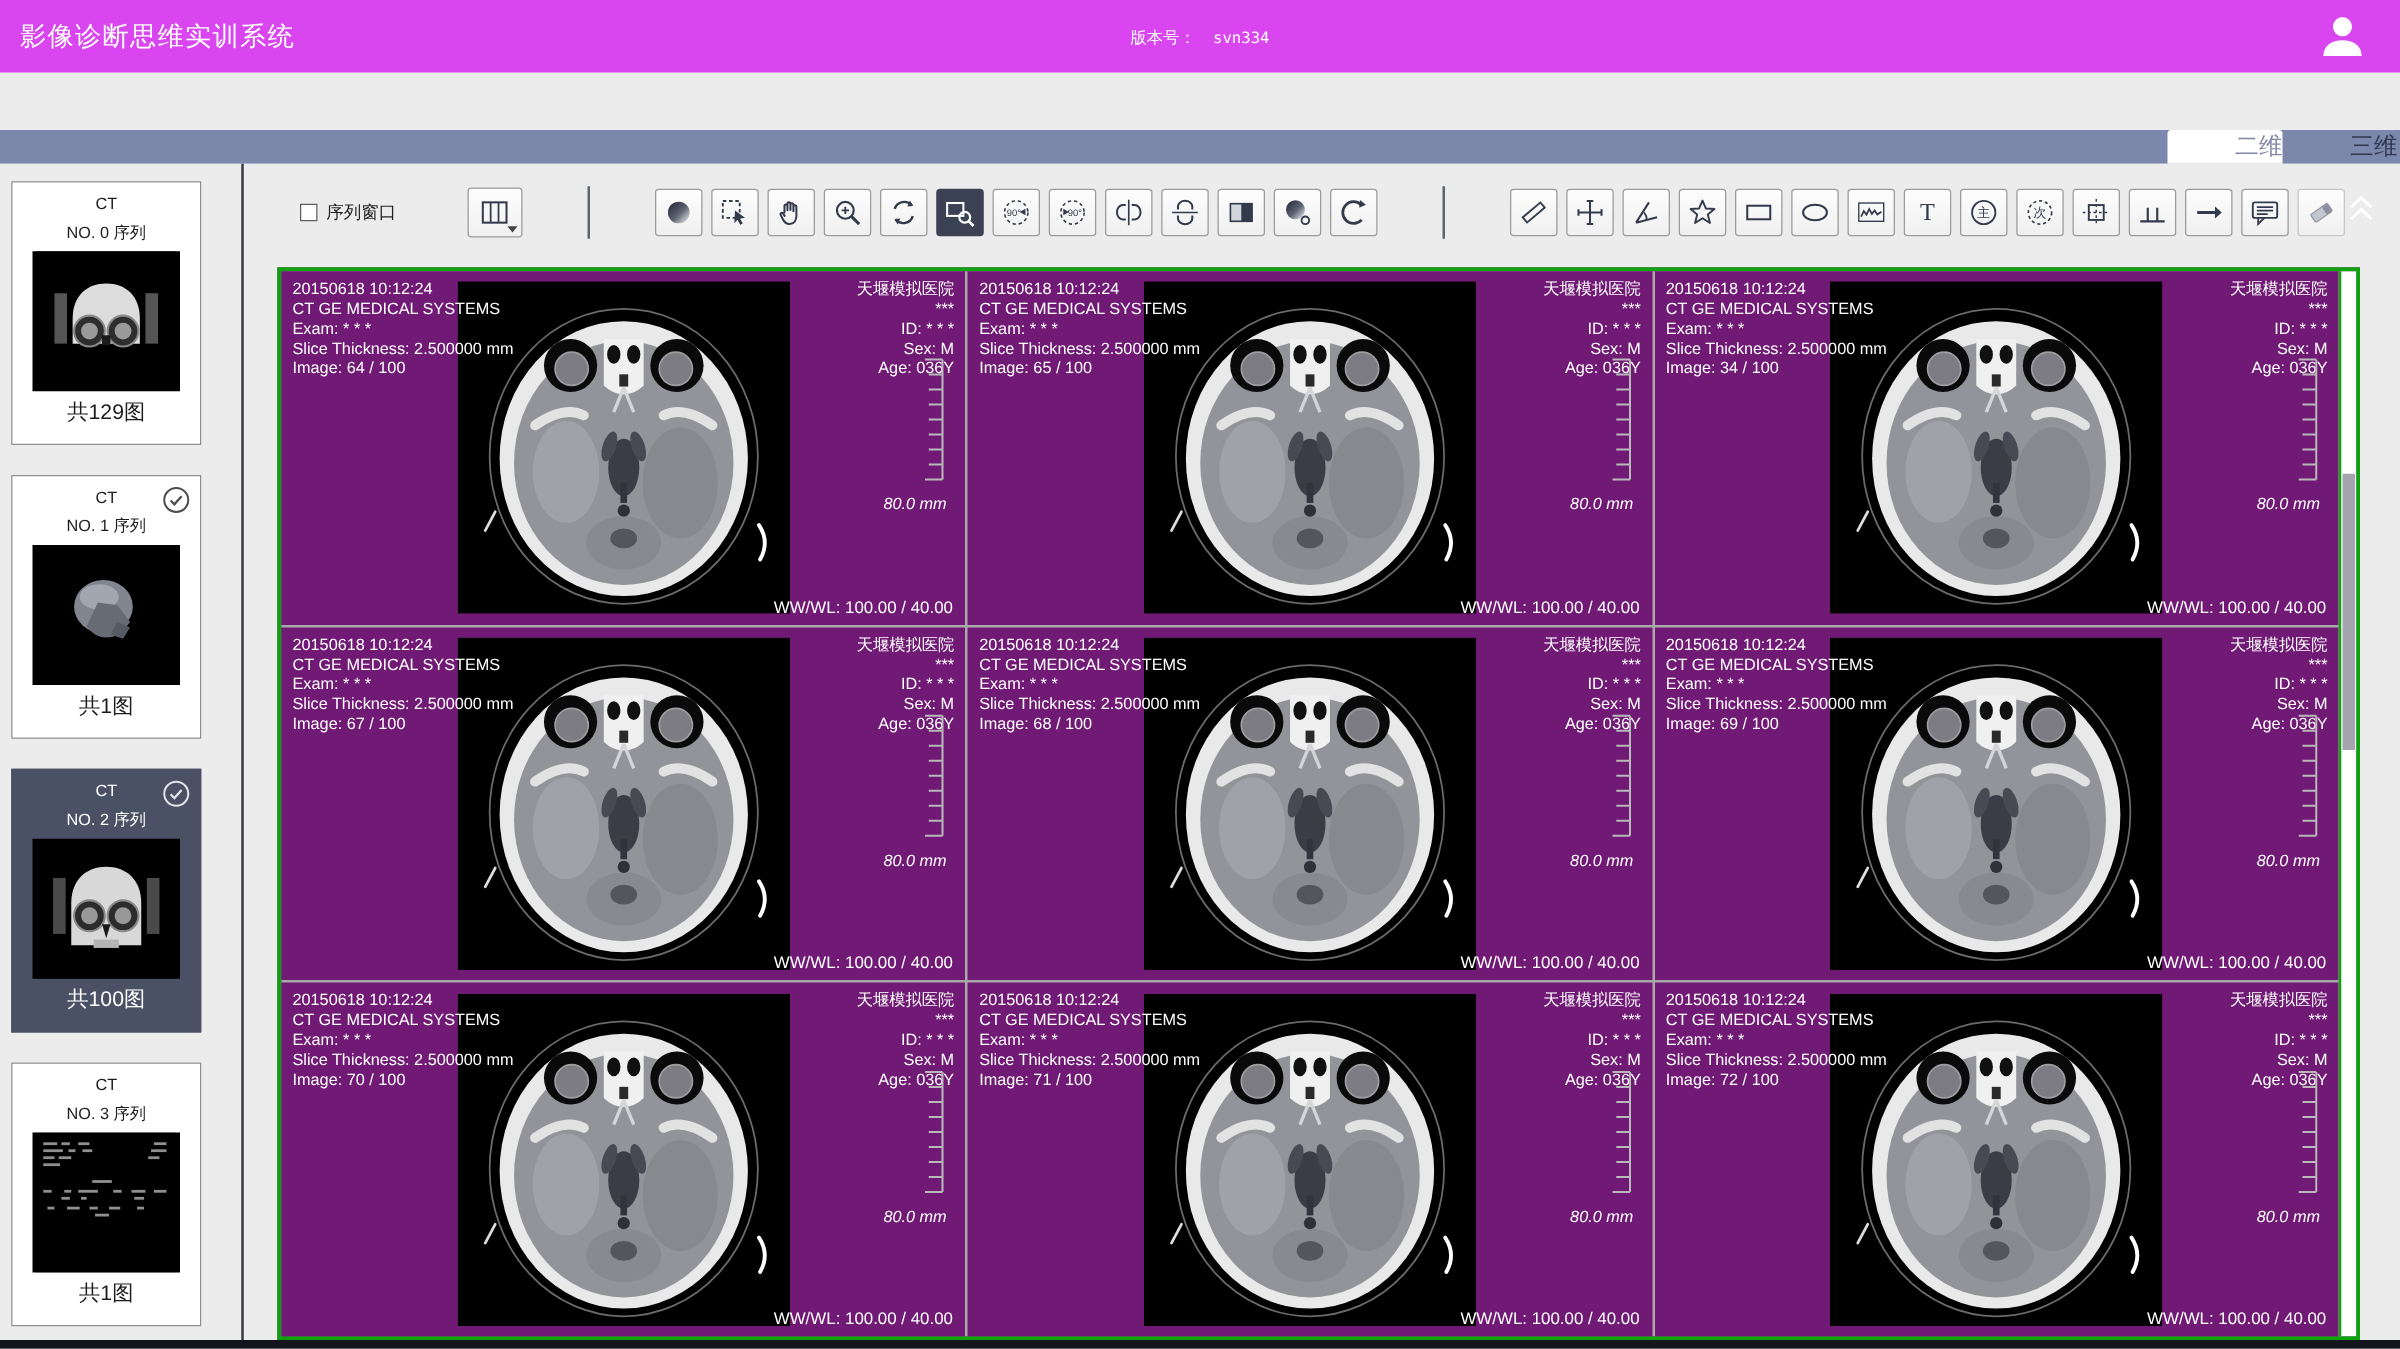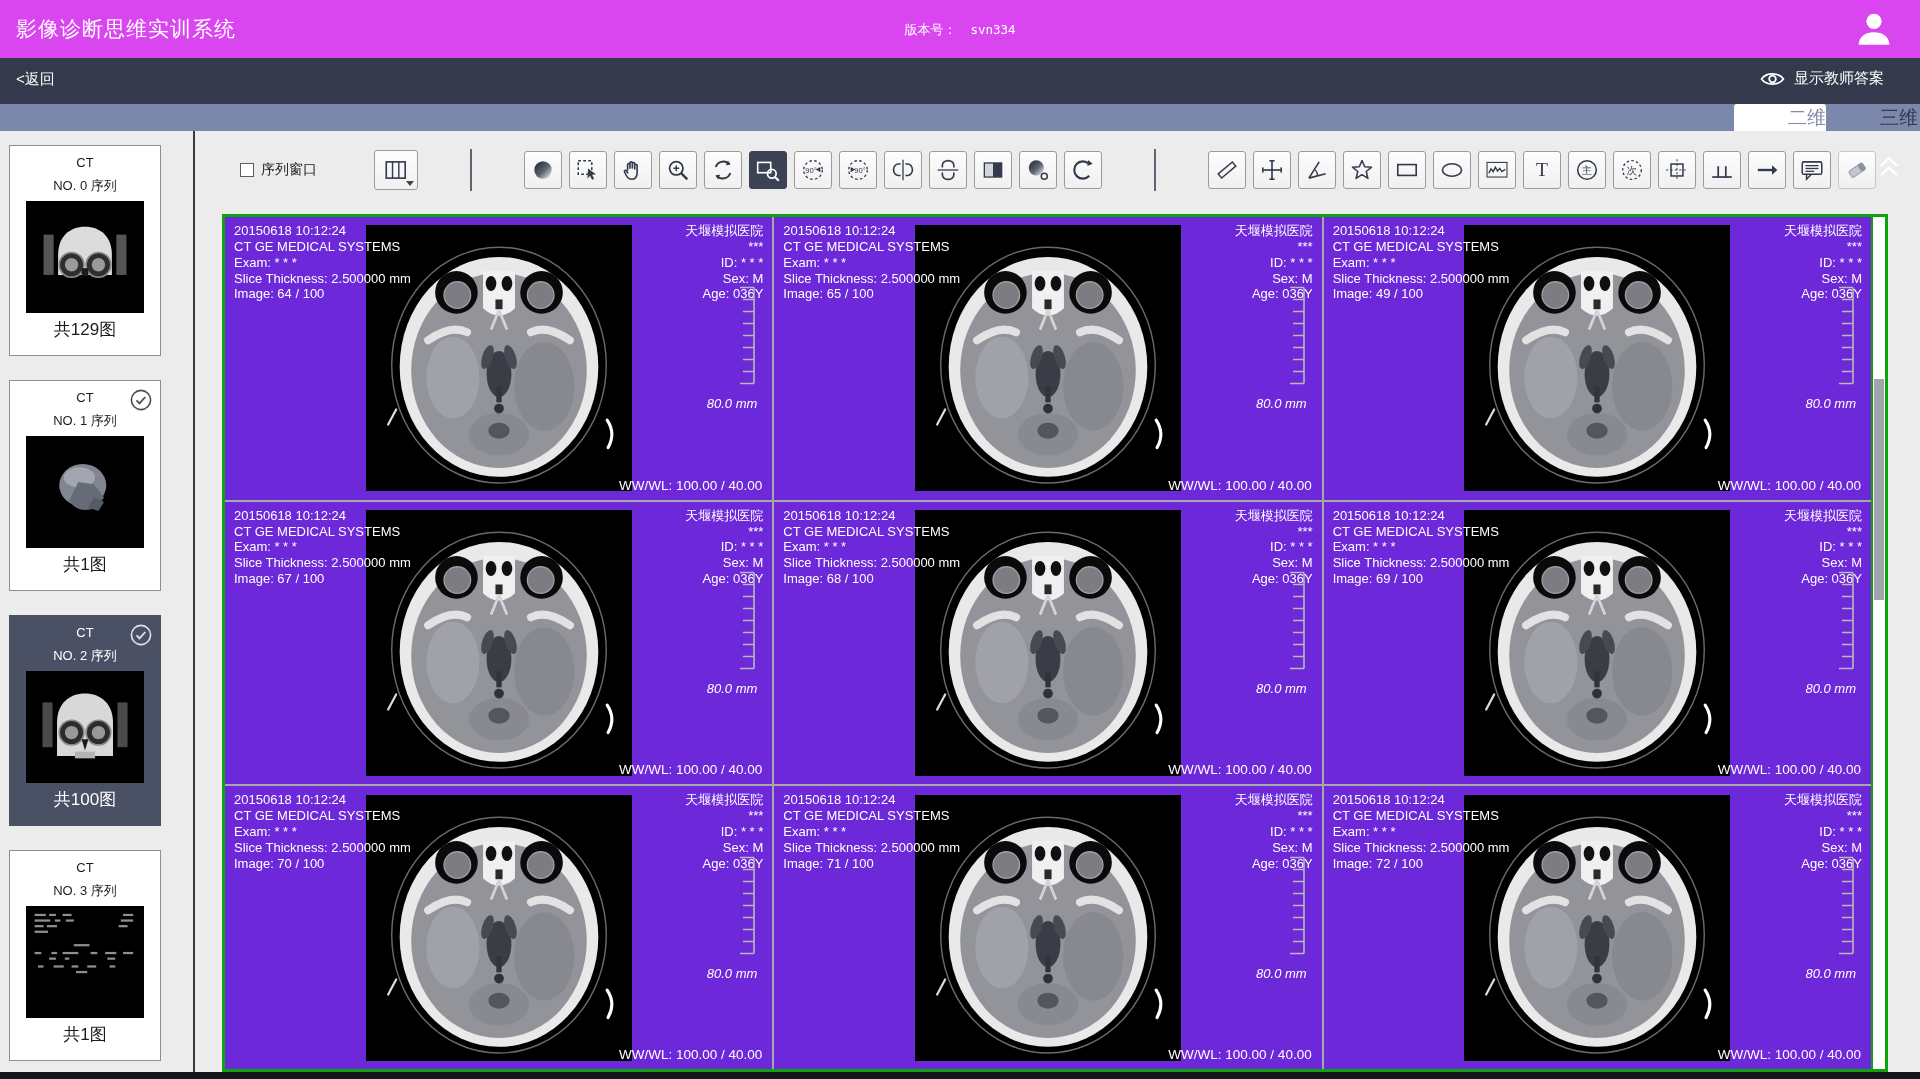--- a/index.html
+++ b/index.html
@@ -67,21 +67,21 @@
   .tsep { width:2px; height:42px; background:#5f6472; margin:0 17px; }
   .tgroup { display:flex; gap:7px; }
   .collapse-btn { position:absolute; right:12px; top:22px; width:34px; height:30px;
                   color:#fff; cursor:pointer; }
 
   
   .grid-wrap { position:absolute; left:222px; top:83px; width:1666px; height:858px;
                border:3px solid #0da30d; background:#000; display:flex; }
   .cells { flex:1; display:grid; grid-template-columns:repeat(3,1fr);
            grid-template-rows:repeat(3,1fr); gap:2px; background:#a8a8a8; }
-  .cell { position:relative; background:#6d28d9; overflow:hidden; cursor:pointer; }
+  .cell { position:relative; background:#701a75; overflow:hidden; cursor:pointer; }
   .ct-img { position:absolute; left:50%; top:50%; width:266px; height:266px;
             transform:translate(-50%,-50%); }
   .ov { position:absolute; color:#fff; font-size:13px; line-height:1.22; }
   .ov.tl { left:9px; top:6px; text-align:left; }
   .ov.tr { right:9px; top:6px; text-align:right; }
   .scale-grp { position:absolute; right:15px; top:50%; transform:translateY(-58%); text-align:right; }
   .ruler { display:block; margin-left:auto; }
   .scale-label { color:#fff; font-size:13px; font-style:italic; margin-top:10px; }
   .wwl { position:absolute; right:10px; bottom:7px; color:#fff; font-size:13.5px; }
 
@@ -368,29 +368,20 @@
     <div class="version">
       <span>版本号：</span><span class="vv">svn334</span>
     </div>
     <div class="user-btn">
       <svg width="40" height="40" viewBox="0 0 24 24" style="color:#fff">
           <use href="#i-person"></use>
         </svg>
     </div>
   </header>
 
-  <nav class="navbar">
-    <div class="back-btn">&lt;返回</div>
-    <div class="answer-btn">
-      <svg width="25" height="18" viewBox="0 0 24 17" style="color:#fff">
-          <use href="#i-eye"></use>
-        </svg>
-      <span>显示教师答案</span>
-    </div>
-  </nav>
 
   <div class="tabstrip">
     <div class="tabs" id="tabs">
         <div class="tab active">二维</div>
         <div class="tab">三维</div>
       </div>
   </div>
 
   <div class="main">
     <aside class="sidebar" id="sidebar">
@@ -667,21 +658,21 @@
 
   <div class="cell">
     <svg class="ct-img" viewBox="0 0 300 300">
               <use href="#ct-slice"></use>
             </svg>
     <div class="ov tl">
       <div class="l1">20150618 10:12:24</div>
       <div class="l2">CT GE MEDICAL SYSTEMS</div>
       <div class="l3">Exam: * * *</div>
       <div class="l4">Slice Thickness: 2.500000 mm</div>
-      <div class="l5">Image: 49 / 100</div>
+      <div class="l5">Image: 34 / 100</div>
     </div>
     <div class="ov tr">
       <div class="r1">天堰模拟医院</div>
       <div class="r2">***</div>
       <div class="r3">ID: * * *</div>
       <div class="r4">Sex: M</div>
       <div class="r5">Age: 036Y</div>
     </div>
     <div class="scale-grp">
       <svg class="ruler" width="18" height="100" viewBox="0 0 18 100">

